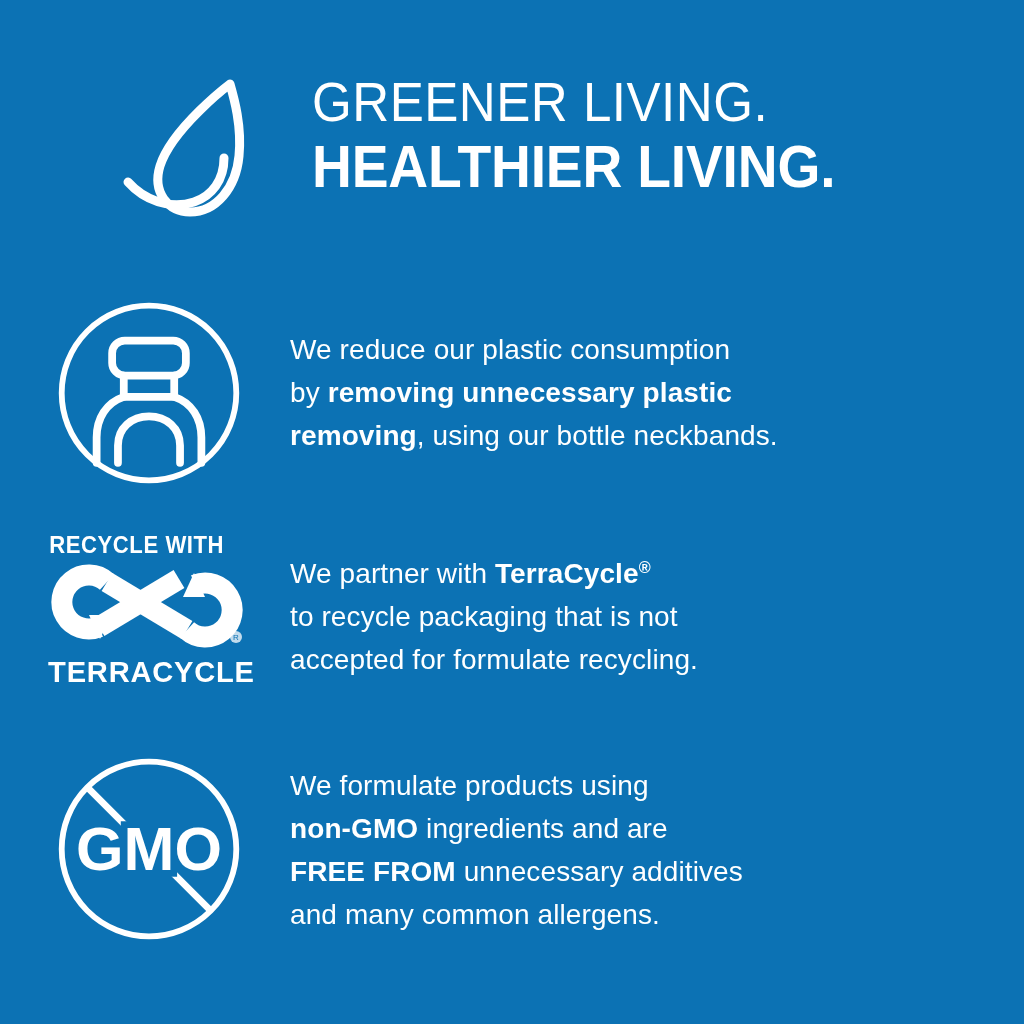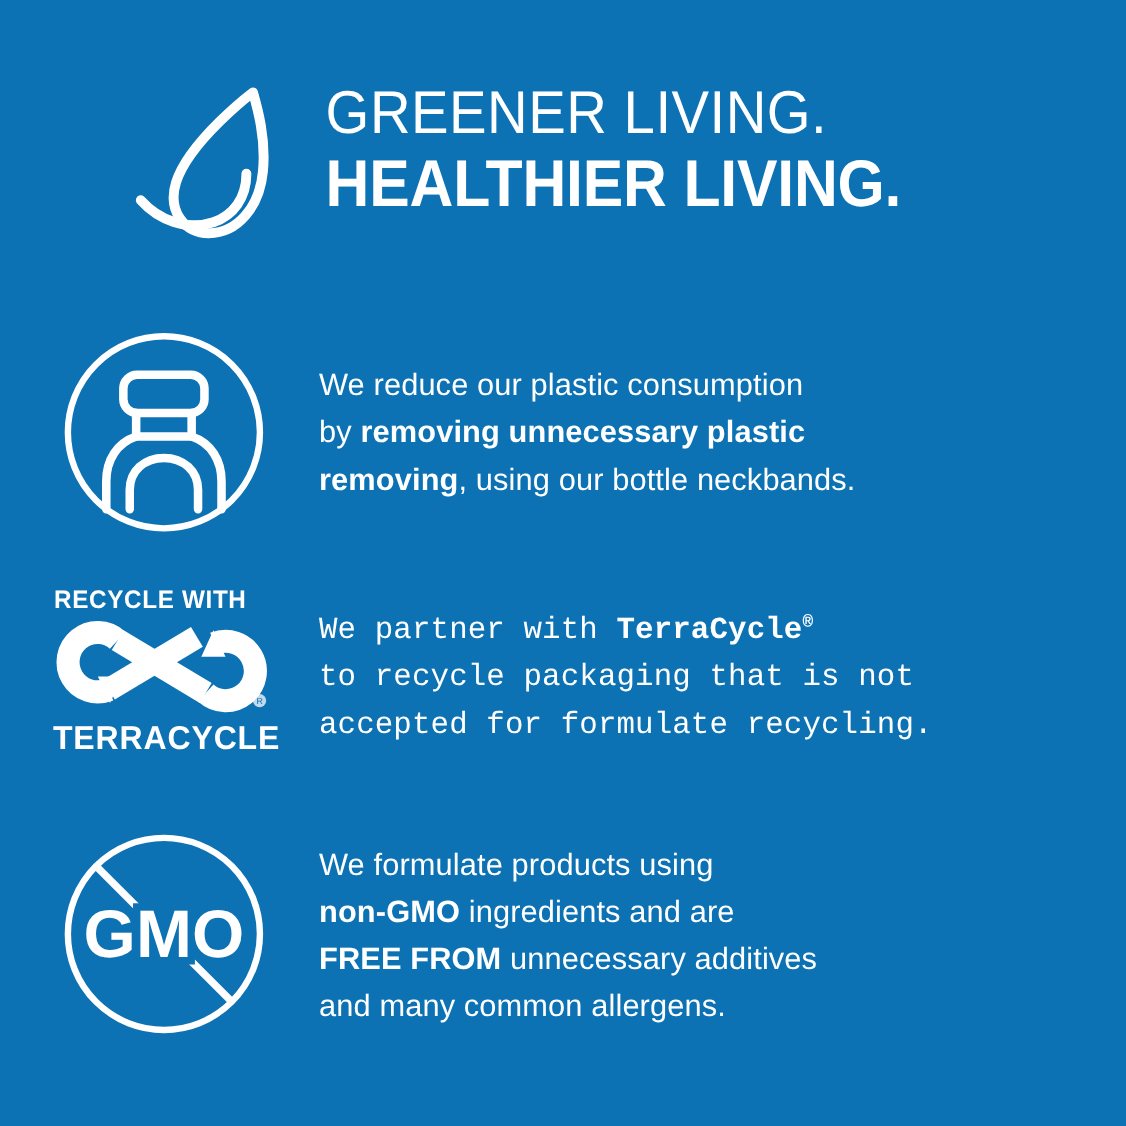--- a/index.html
+++ b/index.html
@@ -35,21 +35,21 @@
     box-sizing: border-box;
   }
   #leaf-icon-wrap {
     width: 168px;
     height: 160px;
     flex: 0 0 168px;
     margin-top: 8px;
     margin-left: 4px;
   }
   #headline-block {
-    margin-left: 16px;
+    margin-left: 32px;
     margin-top: 12px;
     display: flex;
     flex-direction: column;
     justify-content: flex-start;
   }
   .head-line-1 {
     color: #FFFFFF;
     font-family: "Liberation Sans Narrow", "Liberation Sans", sans-serif;
     font-size: 55px;
     font-weight: 300;
@@ -103,21 +103,21 @@
     line-height: 43px;
     font-weight: 400;
     letter-spacing: 0.1px;
     color: #FFFFFF;
     margin: 0;
   }
   .body-text b {
     font-weight: 700;
   }
   #row-plastic .text-cell    { padding-top: 32px; }
-  #row-terracycle .text-cell { padding-top: 22px; font-family: Liberation Mono, monospace; }
+  #row-terracycle .text-cell { padding-top: 22px; }
   #row-gmo .text-cell        { padding-top: 12px; }
 
   .reg-mark {
     font-size: 0.58em;
     vertical-align: super;
     line-height: 0;
   }
 
   
   #terracycle-logo {

